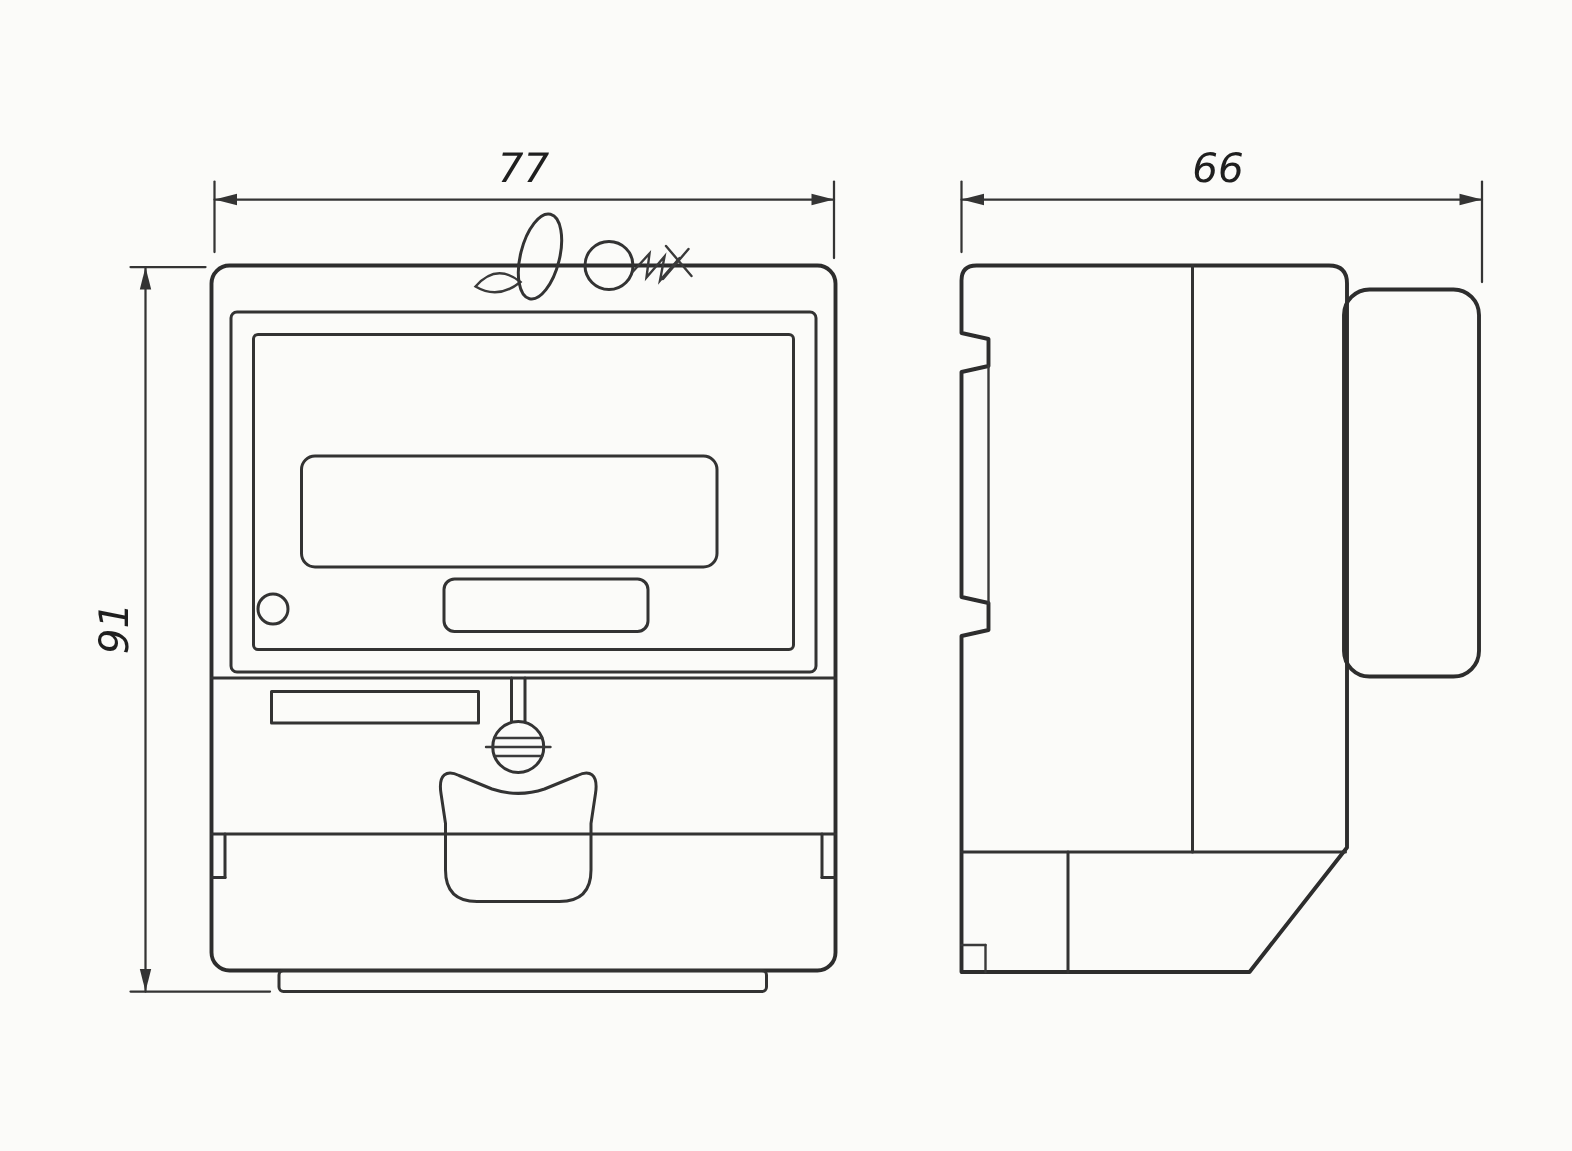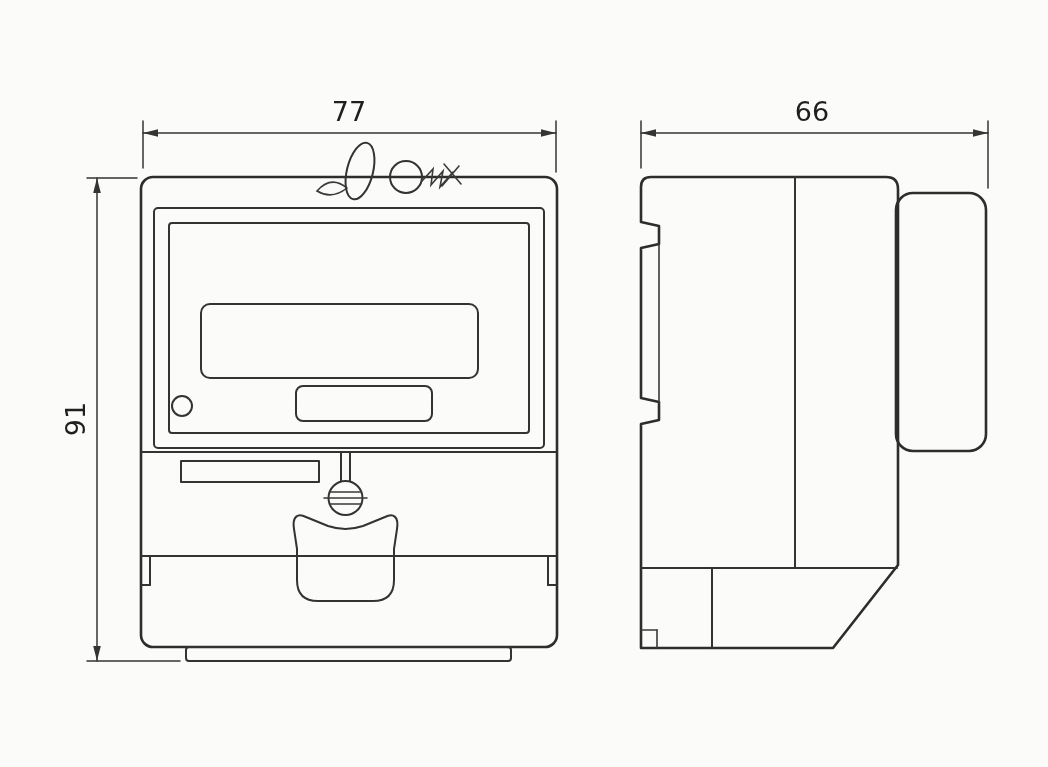--- a/index.html
+++ b/index.html
@@ -7,20 +7,21 @@
     padding: 0;
     background: #e9e8e6;
     font-family: "DejaVu Sans", sans-serif;
   }
   .stage {
     width: 1048px;
     height: 767px;
     background: #fbfbf9;
     position: relative;
     overflow: hidden;
+    font-style: italic;
   }
   svg { display: block; }
 
   .outline {
     fill: none;
     stroke: #2d2d2d;
     stroke-width: 2.6;
     stroke-linejoin: round;
     stroke-linecap: round;
   }

